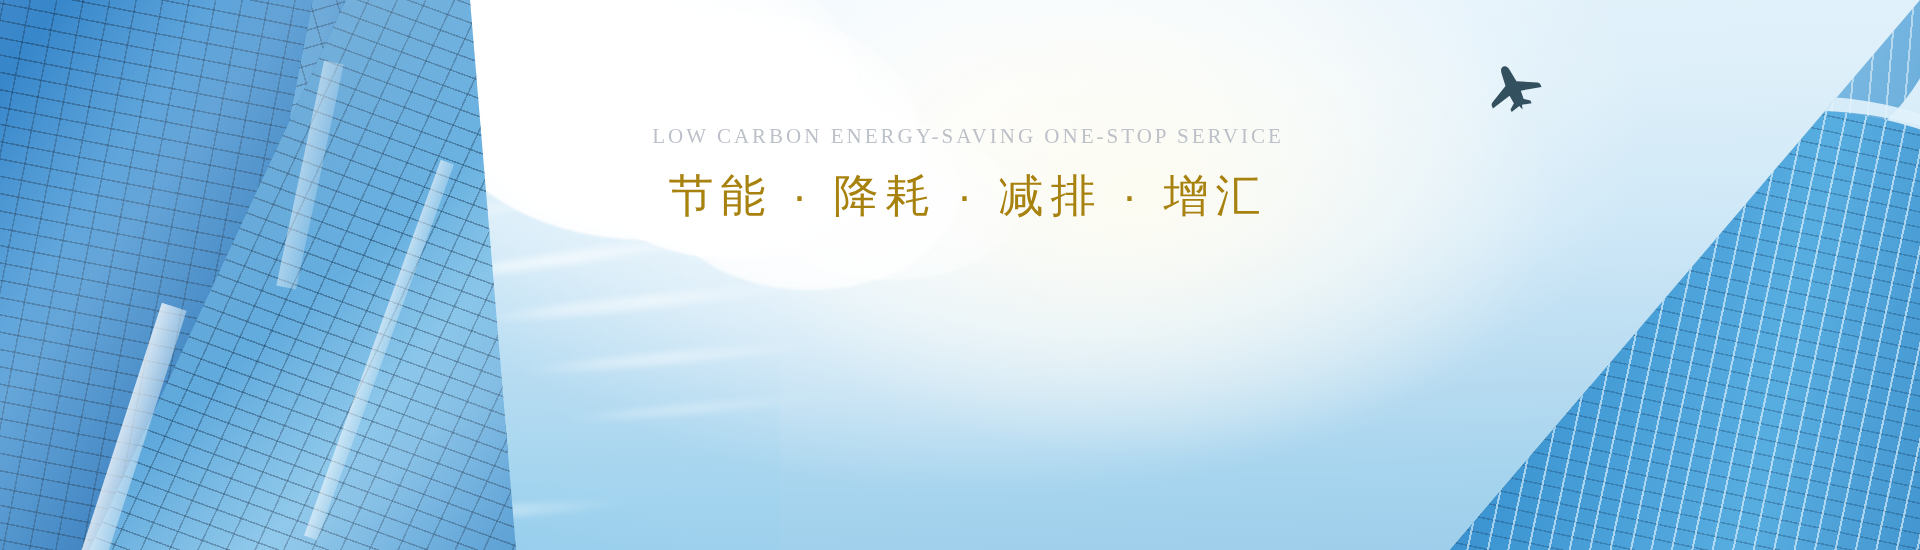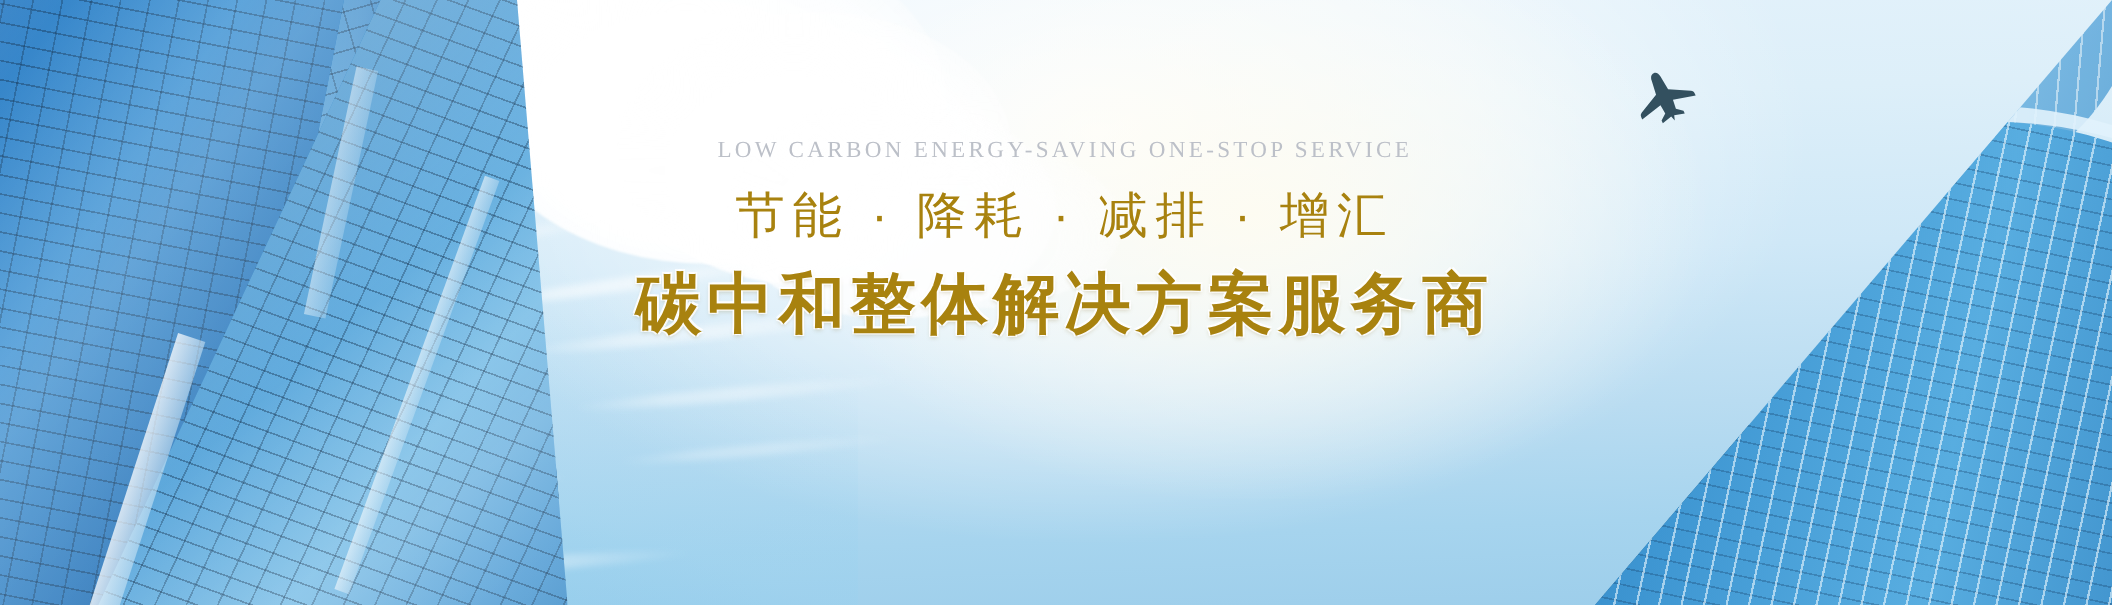--- a/index.html
+++ b/index.html
@@ -271,16 +271,15 @@
     <svg viewBox="0 0 64 56" xmlns="http://www.w3.org/2000/svg" aria-hidden="true">
       <g fill="#33505f">
         <path d="M31 4 c2.6 0 4 2.2 4.4 5.4 l1.6 13.4 18.4 9.6 c1.6 .9 2.2 2 2.2 3.4 l0 2.4 -20.4 -5 -.9 8.6 5.6 4.4 0 2.8 -9.4 -2.4 -1.5 4.6 -1.5 -4.6 -9.4 2.4 0 -2.8 5.6 -4.4 -.9 -8.6 -20.4 5 0 -2.4 c0 -1.4 .6 -2.5 2.2 -3.4 l18.4 -9.6 1.6 -13.4 C27 6.2 28.4 4 31 4 z"></path>
       </g>
     </svg>
   </div>
 
   <div class="copy">
     <div class="eyebrow">LOW CARBON ENERGY-SAVING ONE-STOP SERVICE</div>
     <div class="subhead">节能 · 降耗 · 减排 · 增汇</div>
-    <div class="headline">碳中和整体解决方案服务商</div>
   </div>
 
 </div>
 
 </body></html>

